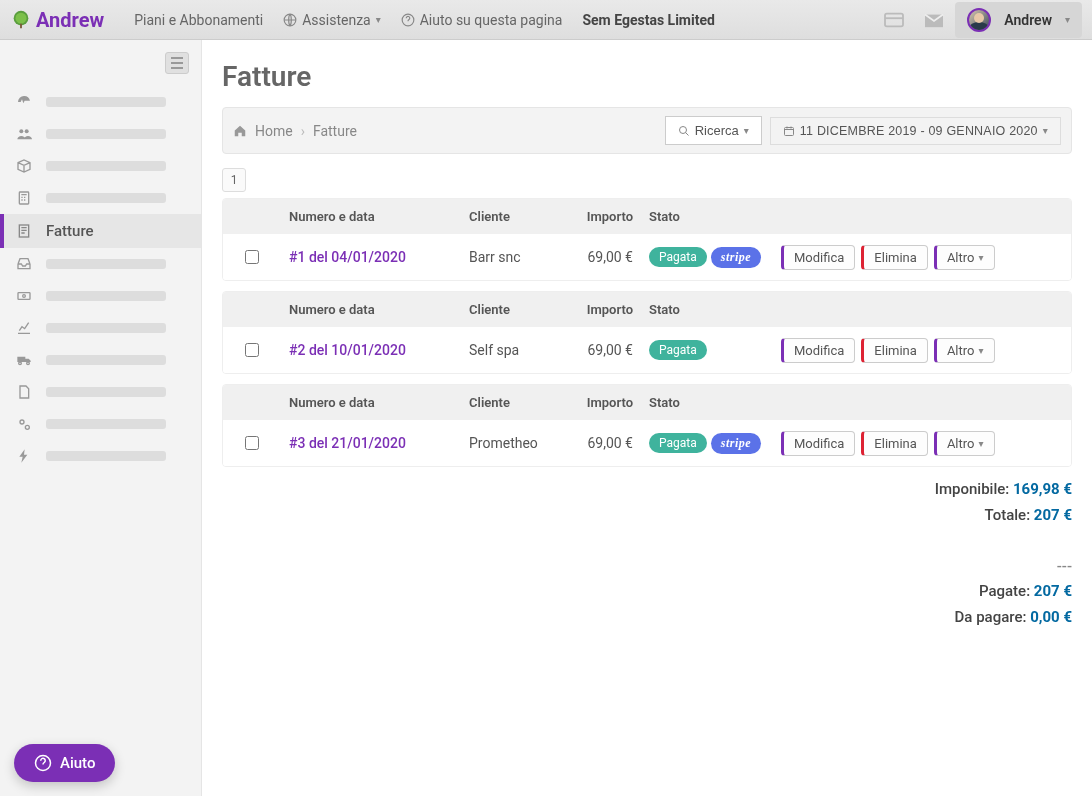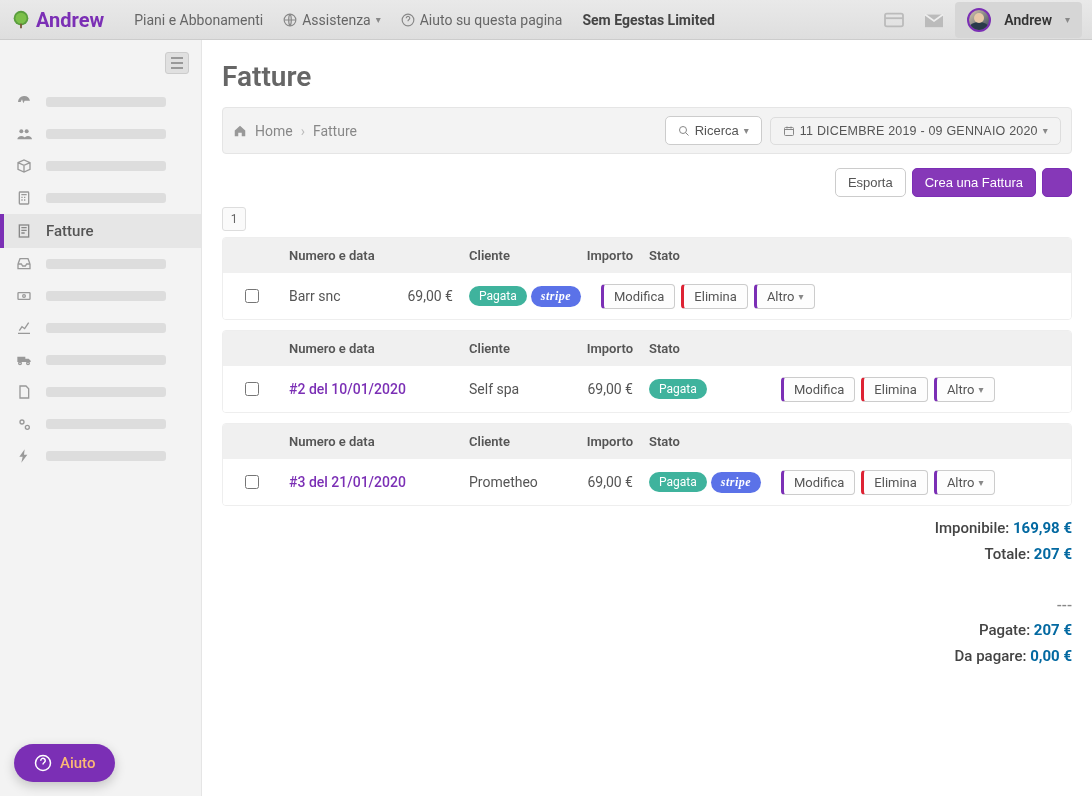--- a/index.html
+++ b/index.html
@@ -26,21 +26,21 @@
 .side-item svg { color: #888; flex-shrink: 0; }
 .side-item .placeholder { height: 10px; background: #ddd; border-radius: 3px; flex: 1; max-width: 120px; }
 .side-item.active { background: #e6e6e6; border-left: 4px solid #7b2fb5; padding-left: 12px; }
 .side-item.active .label { color: #555; font-weight: 500; font-size: 15px; }
 .side-item .label { flex: 1; }
 .main { flex: 1; padding: 20px 20px 0 20px; overflow-y: auto; }
 h1.page-title { font-size: 28px; font-weight: 600; color: #666; margin-bottom: 14px; }
 .toolbar { display: flex; align-items: center; background: #f3f3f3; border: 1px solid #e5e5e5; border-radius: 4px; padding: 8px 10px; margin-bottom: 14px; }
 .breadcrumb { display: flex; align-items: center; gap: 8px; color: #888; font-size: 14px; flex: 1; }
 .breadcrumb .sep { color: #bbb; }
-.btn { border: 1px solid #ccc; background: #fff; border-radius: 5px; padding: 6px 12px; font-size: 13px; cursor: pointer; display: inline-flex; align-items: center; gap: 5px; color: #555; }
+.btn { border: 1px solid #ccc; background: #fff; border-radius: 0; padding: 6px 12px; font-size: 13px; cursor: pointer; display: inline-flex; align-items: center; gap: 5px; color: #555; }
 .btn-daterange { background: #f3f3f3; border: 1px solid #ddd; font-size: 12.5px; letter-spacing: 0.2px; }
 .toolbar .btn + .btn { margin-left: 8px; }
 .actions-row { display: flex; justify-content: flex-end; gap: 6px; margin-bottom: 10px; }
 .btn-primary { background: #8638b8; color: #fff; border: 1px solid #7b2fb5; }
 .btn-square { width: 30px; padding: 6px 0; justify-content: center; }
 .pagination { margin-bottom: 6px; }
 .page-btn { display: inline-block; width: 24px; height: 24px; border: 1px solid #ddd; background: #fafafa; text-align: center; line-height: 22px; font-size: 12px; color: #666; border-radius: 3px; }
 .invoice-block { margin-bottom: 10px; border-radius: 4px; overflow: hidden; border: 1px solid #eee; }
 .inv-header { display: flex; background: #f0f0f0; font-weight: 600; color: #555; font-size: 13px; justify-content: center; }
 .inv-row { display: flex; background: #fff; align-items: center; min-height: 46px; }
@@ -55,21 +55,21 @@
 .badge { display: inline-block; padding: 3px 10px; border-radius: 12px; font-size: 12px; color: #fff; }
 .badge-paid { background: #3fb39d; }
 .badge-stripe { background: #5b72e8; font-style: italic; font-family: serif; font-weight: 600; letter-spacing: 0.5px; }
 .pill { border: 1px solid #ccc; border-radius: 4px; padding: 4px 10px; font-size: 13px; cursor: pointer; background: #fdfdfd; color: #555; display: inline-flex; align-items: center; gap: 4px; border-left-width: 3px; }
 .pill-edit { border-left-color: #7b2fb5; }
 .pill-del { border-left-color: #d23; }
 .pill-other { border-left-color: #7b2fb5; }
 .totals { text-align: right; font-size: 15px; color: #444; line-height: 1.7; margin-top: 10px; font-weight: 500; }
 .totals .val { font-weight: 700; color: #0369a1; }
 .totals .sep-line { color: #888; }
-.help-widget { position: fixed; left: 14px; bottom: 14px; background: #7b2fb5; color: #fdba74; border-radius: 28px; padding: 10px 20px; display: flex; align-items: center; gap: 8px; font-weight: 500; font-size: 15px; cursor: pointer; box-shadow: 0 4px 12px rgba(0,0,0,0.2); }
+.help-widget { position: fixed; left: 14px; bottom: 14px; background: #7b2fb5; color: #ffffff; border-radius: 28px; padding: 10px 20px; display: flex; align-items: center; gap: 8px; font-weight: 500; font-size: 15px; cursor: pointer; box-shadow: 0 4px 12px rgba(0,0,0,0.2); }
 .chev { font-size: 10px; color: #888; }
 </style>
 </head>
 <body>
 
 <div class="topbar">
   <div class="logo">
     <svg width="22" height="22" viewBox="0 0 24 24">
         <circle cx="12" cy="10" r="8" fill="#5a9e3e"></circle>
         <circle cx="12" cy="10" r="6" fill="#7cc04a"></circle>
@@ -227,44 +227,40 @@
       <button class="btn btn-daterange">
         <svg width="12" height="12" viewBox="0 0 24 24" fill="none" stroke="#888" stroke-width="2">
             <rect x="3" y="5" width="18" height="16" rx="2"></rect>
             <path d="M3 9h18M8 3v4M16 3v4"></path>
           </svg>
         <span>11 DICEMBRE 2019 - 09 GENNAIO 2020</span>
         <span class="chev">▾</span>
       </button>
     </div>
 
-    <div class="actions-row">
-      <button class="btn">Esporta</button>
-      <button class="btn btn-primary">Crea una Fattura</button>
-      <button class="btn btn-primary btn-square"></button>
-    </div>
 
     <div class="pagination">
       <span class="page-btn">1</span>
     </div>
 
     <div id="invoice-list">
         <div class="invoice-block">
     <div class="inv-header">
       <div class="col-check"></div>
       <div class="col-num">Numero e data</div>
       <div class="col-cli">Cliente</div>
       <div class="col-imp">Importo</div>
       <div class="col-stato">Stato</div>
       <div class="col-act"></div>
     </div>
     <div class="inv-row">
       <div class="col-check">
               <input type="checkbox" style="">
             </div>
+      <div class="col-num"><a href="#">#1 del 04/01/2020</a></div>
       <div class="col-cli">Barr snc</div>
       <div class="col-imp">69,00 €</div>
       <div class="col-stato">
         <span class="badge badge-paid">Pagata</span>
         <span class="badge badge-stripe">stripe</span>
       </div>
       <div class="col-act">
         <span class="pill pill-edit">Modifica</span>
         <span class="pill pill-del">Elimina</span>
         <span class="pill pill-other">Altro <span class="chev">▾</span></span>

